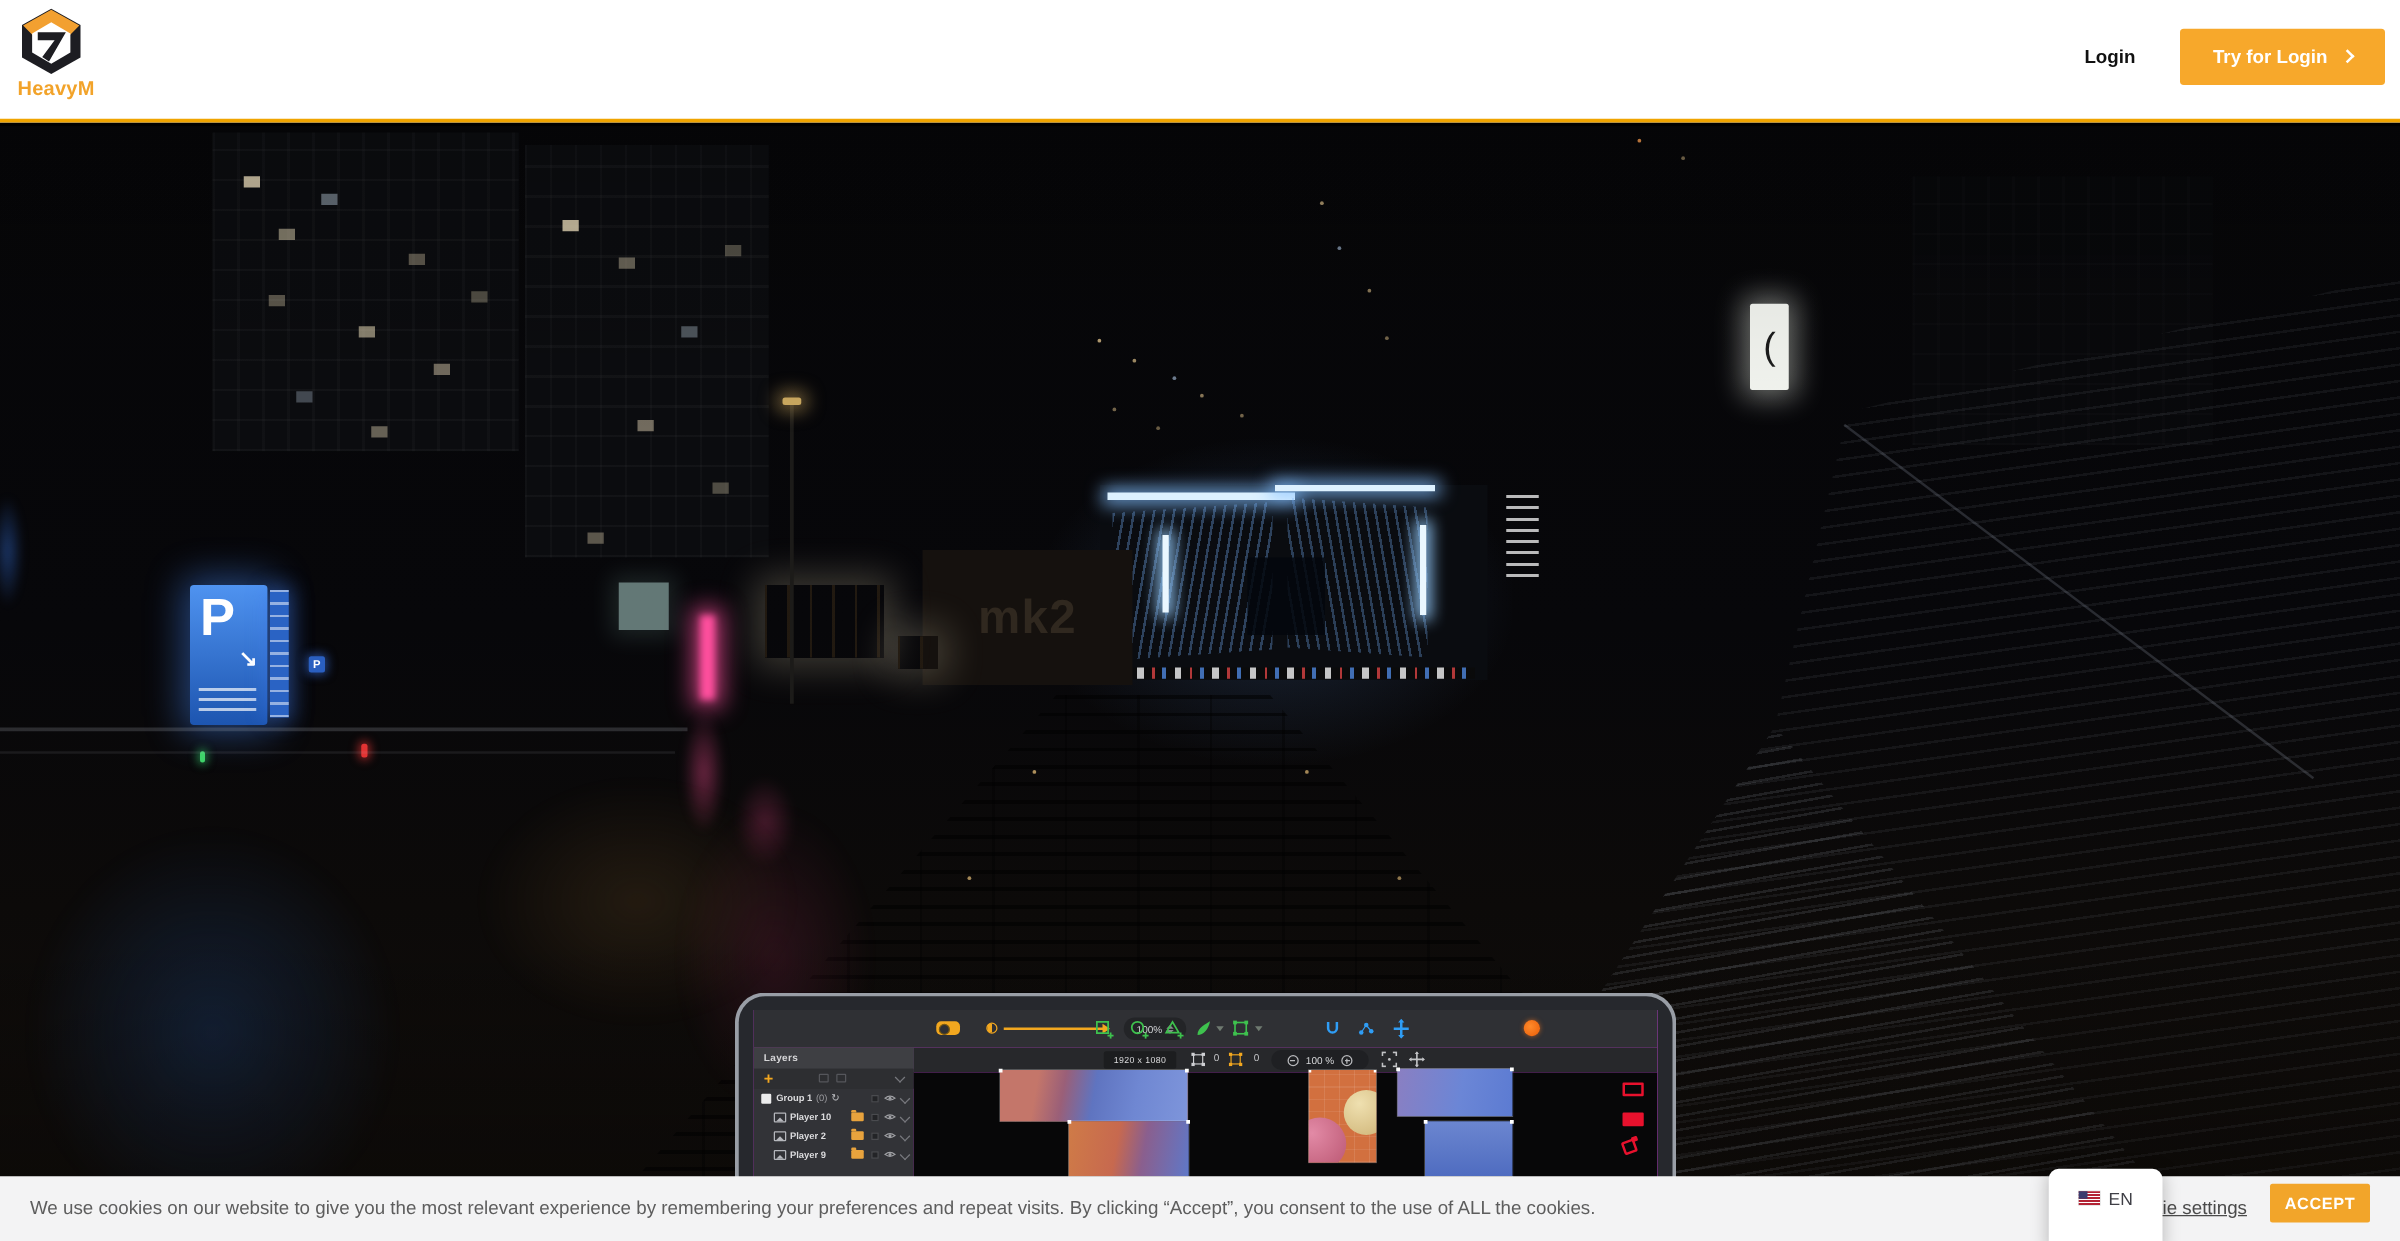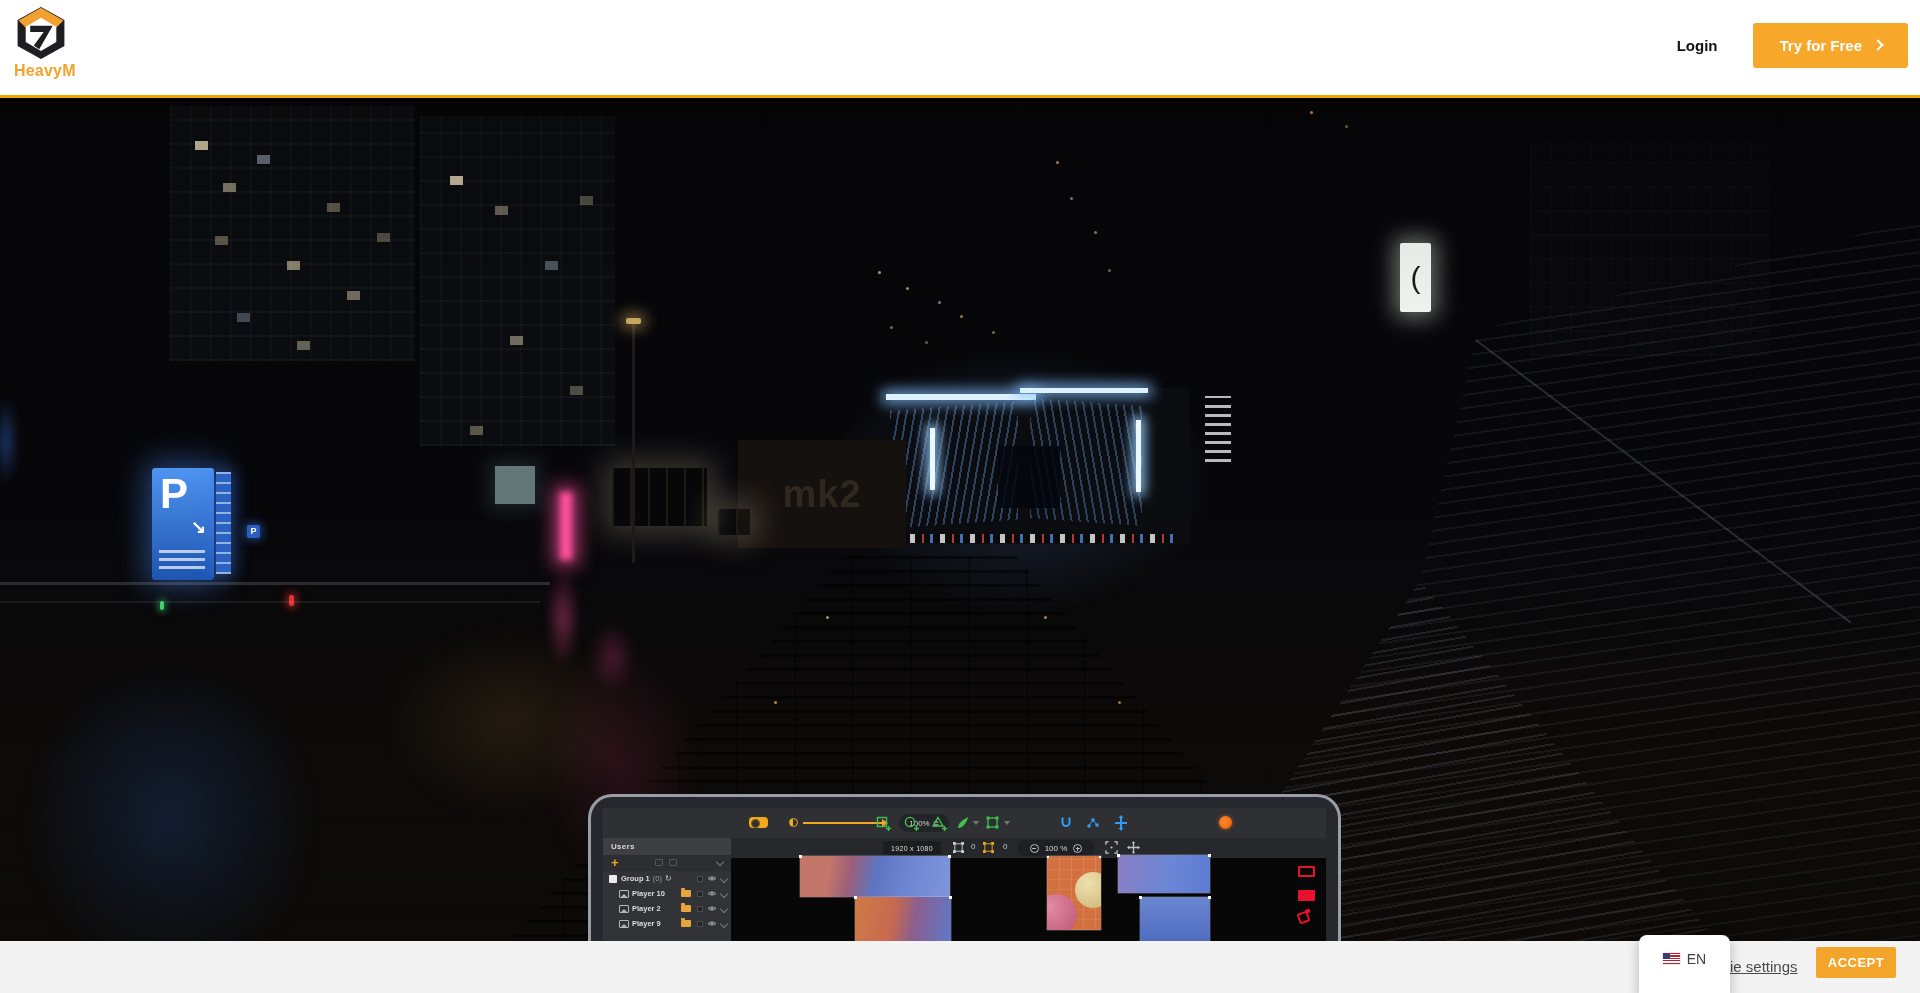--- a/index.html
+++ b/index.html
@@ -195,21 +195,21 @@
       <polygon points="30,1 56,15.5 56,44.5 30,59 4,44.5 4,15.5" fill="#1d1d22"></polygon>
       <polygon points="30,2 55,16 46,25 30,16 14,25 5,16" fill="#f2a030"></polygon>
       <polygon points="30,13 47,23 47,40 30,50 13,40 13,23" fill="#ffffff"></polygon>
       <path d="M18,22 L43,22 L28,48 L22,44 L33,29 L18,29 Z" fill="#1d1d22"></path>
     </svg>
     <span class="logo-text">HeavyM</span>
   </div>
   <div class="header-right">
     <span class="login">Login</span>
     <button class="cta">
-      <span>Try for Free</span>
+      <span>Try for Login</span>
       <span class="chev-r"></span>
     </button>
   </div>
 </header>
 
 <div class="hero">
 
   <div class="abs bldg" style="left:170px;top:5px;width:245px;height:255px;">
     <div class="abs win-dots" style="left:25px;top:35px;
       box-shadow:28px 42px rgba(240,225,190,.5), 62px 14px rgba(200,220,235,.45), 92px 120px rgba(240,225,190,.55),
@@ -363,21 +363,21 @@
         <path d="M1 4V1h3M10 1h3v3M13 10v3h-3M4 13H1v-3" fill="none" stroke="#c2c3c6" stroke-width="1.4"></path>
         <circle cx="7" cy="7" r="1.2" fill="#c2c3c6"></circle>
       </svg>
       <svg class="abs" style="left:396px;top:3px;width:13px;height:13px;" viewBox="0 0 14 14">
         <path d="M7 1v12M1 7h12" stroke="#c2c3c6" stroke-width="1.4"></path>
         <path d="M7 0l1.8 2.4H5.2Z M7 14l1.8-2.4H5.2Z M0 7l2.4-1.8v3.6Z M14 7l-2.4-1.8v3.6Z" fill="#c2c3c6"></path>
       </svg>
     </div>
 
     <div class="layers">
-      <div class="layers-hd">Users</div>
+      <div class="layers-hd">Layers</div>
       <div class="layers-tools">
         <span class="addplus">+</span>
         <span class="ghost-ico" style="left:52px;"></span>
         <span class="ghost-ico" style="left:66px;"></span>
         <span class="chev-dn abs" style="right:8px;top:4px;"></span>
       </div>
       <div class="lrow">
         <span class="checkbox"></span>
         <span class="name">Group 1</span>
         <span class="count">(0)</span>
@@ -443,19 +443,20 @@
       <div class="vid q5"></div>
     </div>
 
     <div class="redico r-out"></div>
     <div class="redico r-fill"></div>
     <div class="redico r-bucket"></div>
   </div>
 </div>
 
 <div class="cookie">
+  <span class="cookie-msg">We use cookies on our website to give you the most relevant experience by remembering your preferences and repeat visits. By clicking “Accept”, you consent to the use of ALL the cookies.</span>
   <a class="cookie-link">Cookie settings</a>
   <button class="accept">ACCEPT</button>
   <div class="langbox">
     <span class="usflag"></span>
     <span class="langcode">EN</span>
   </div>
 </div>
 
 </body></html>

